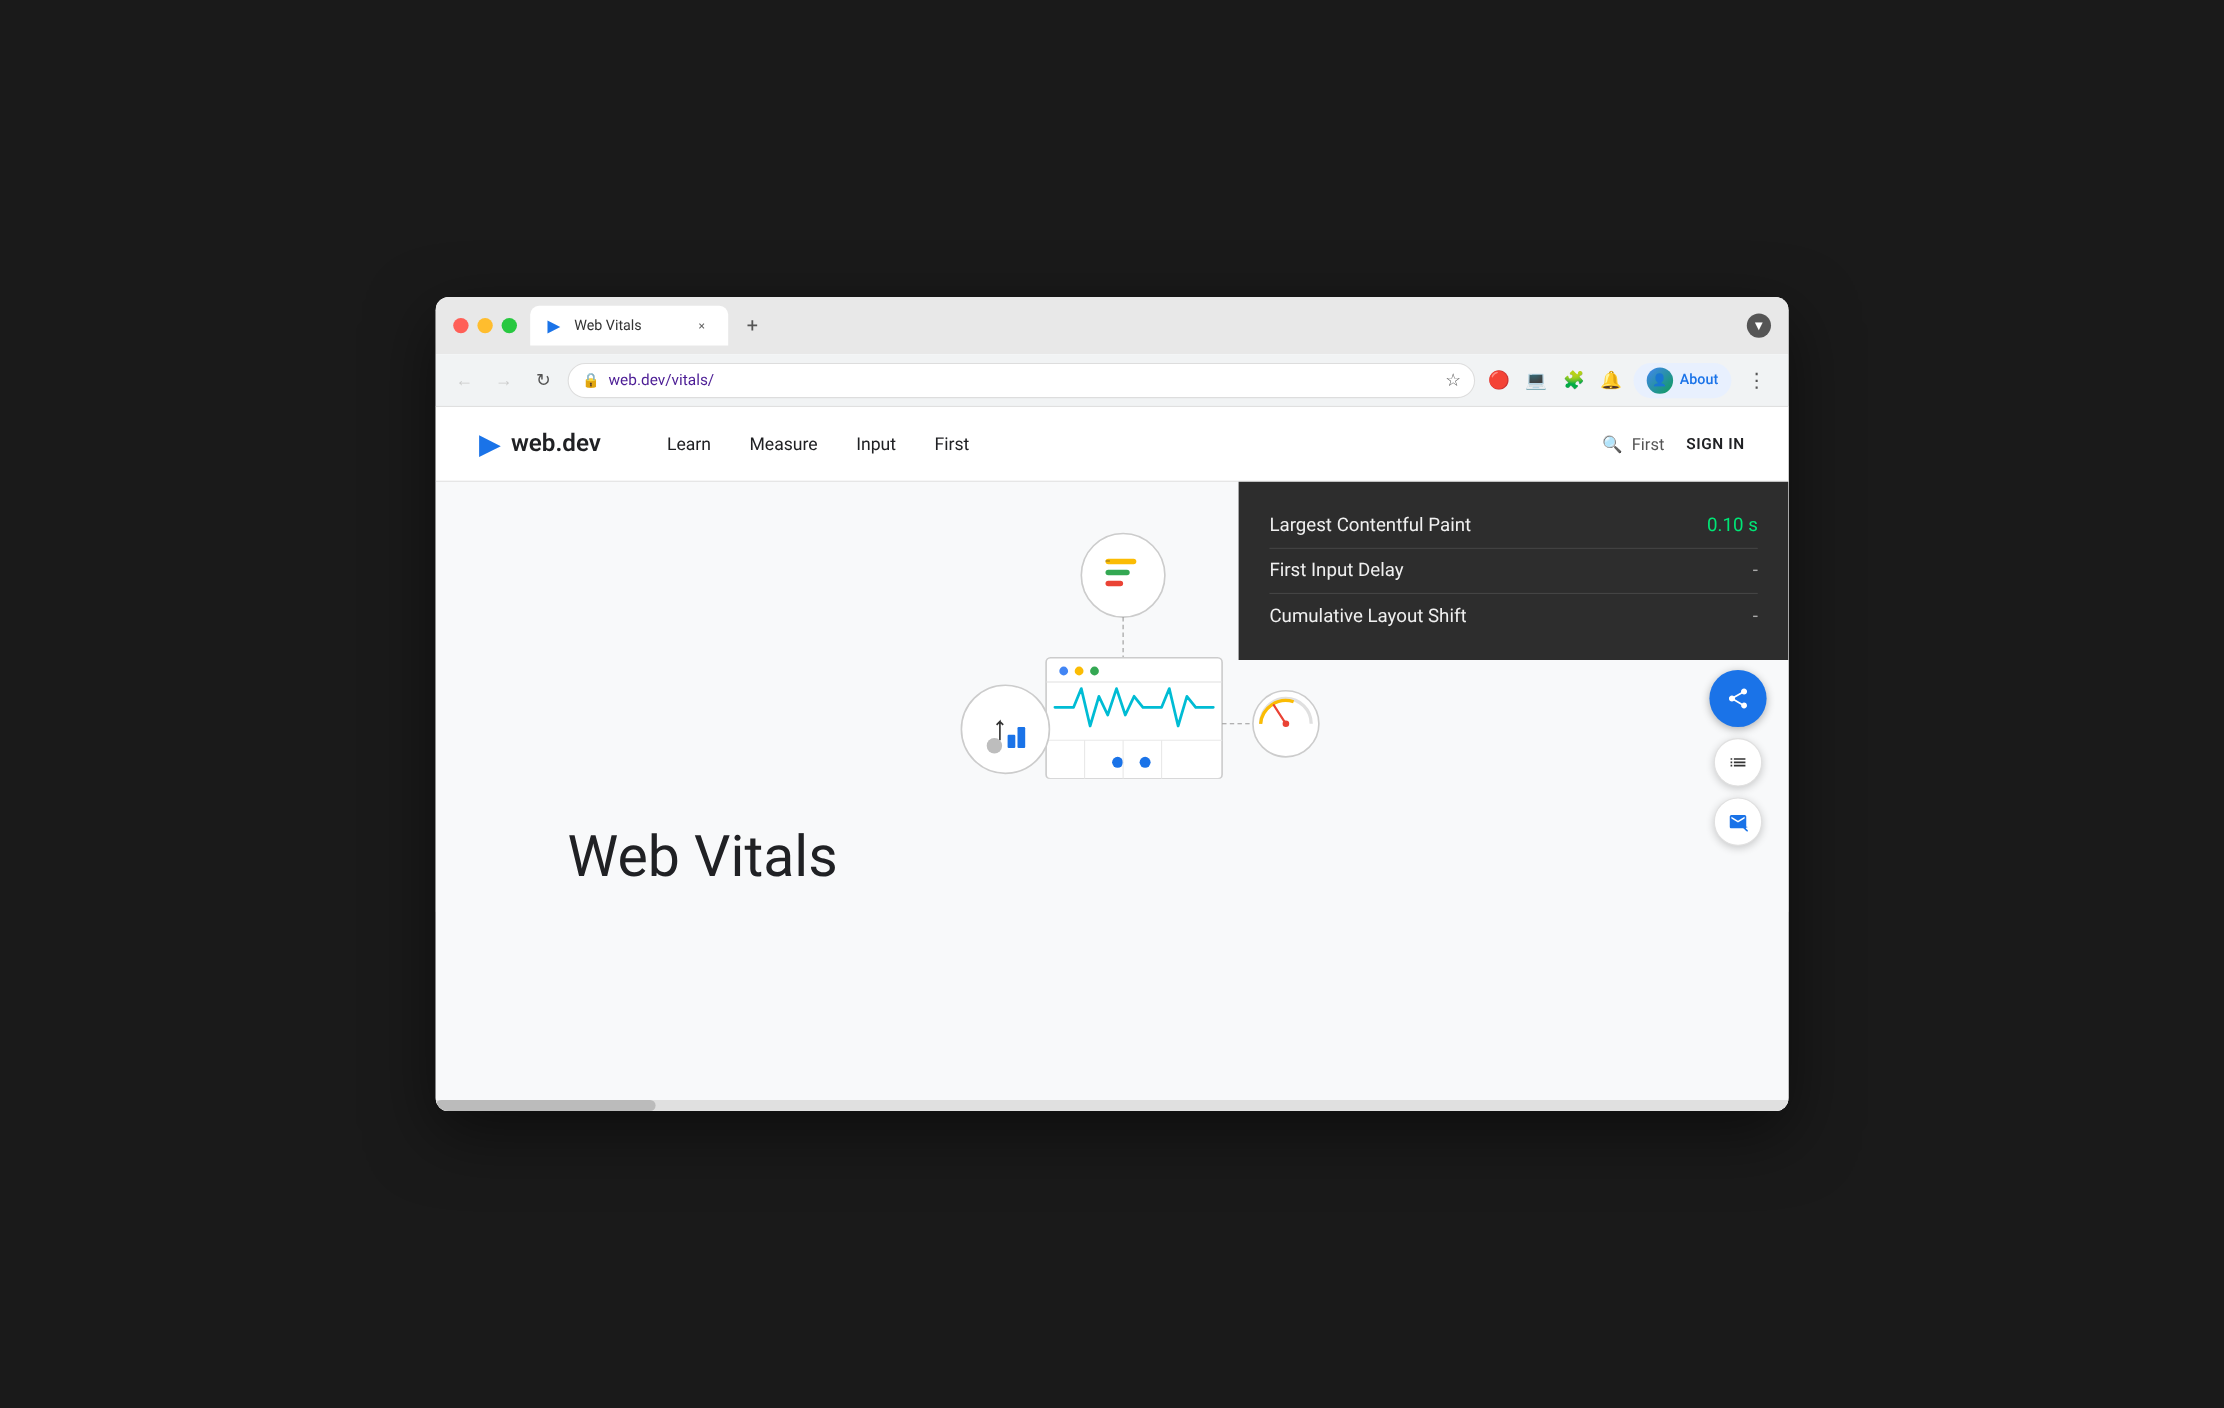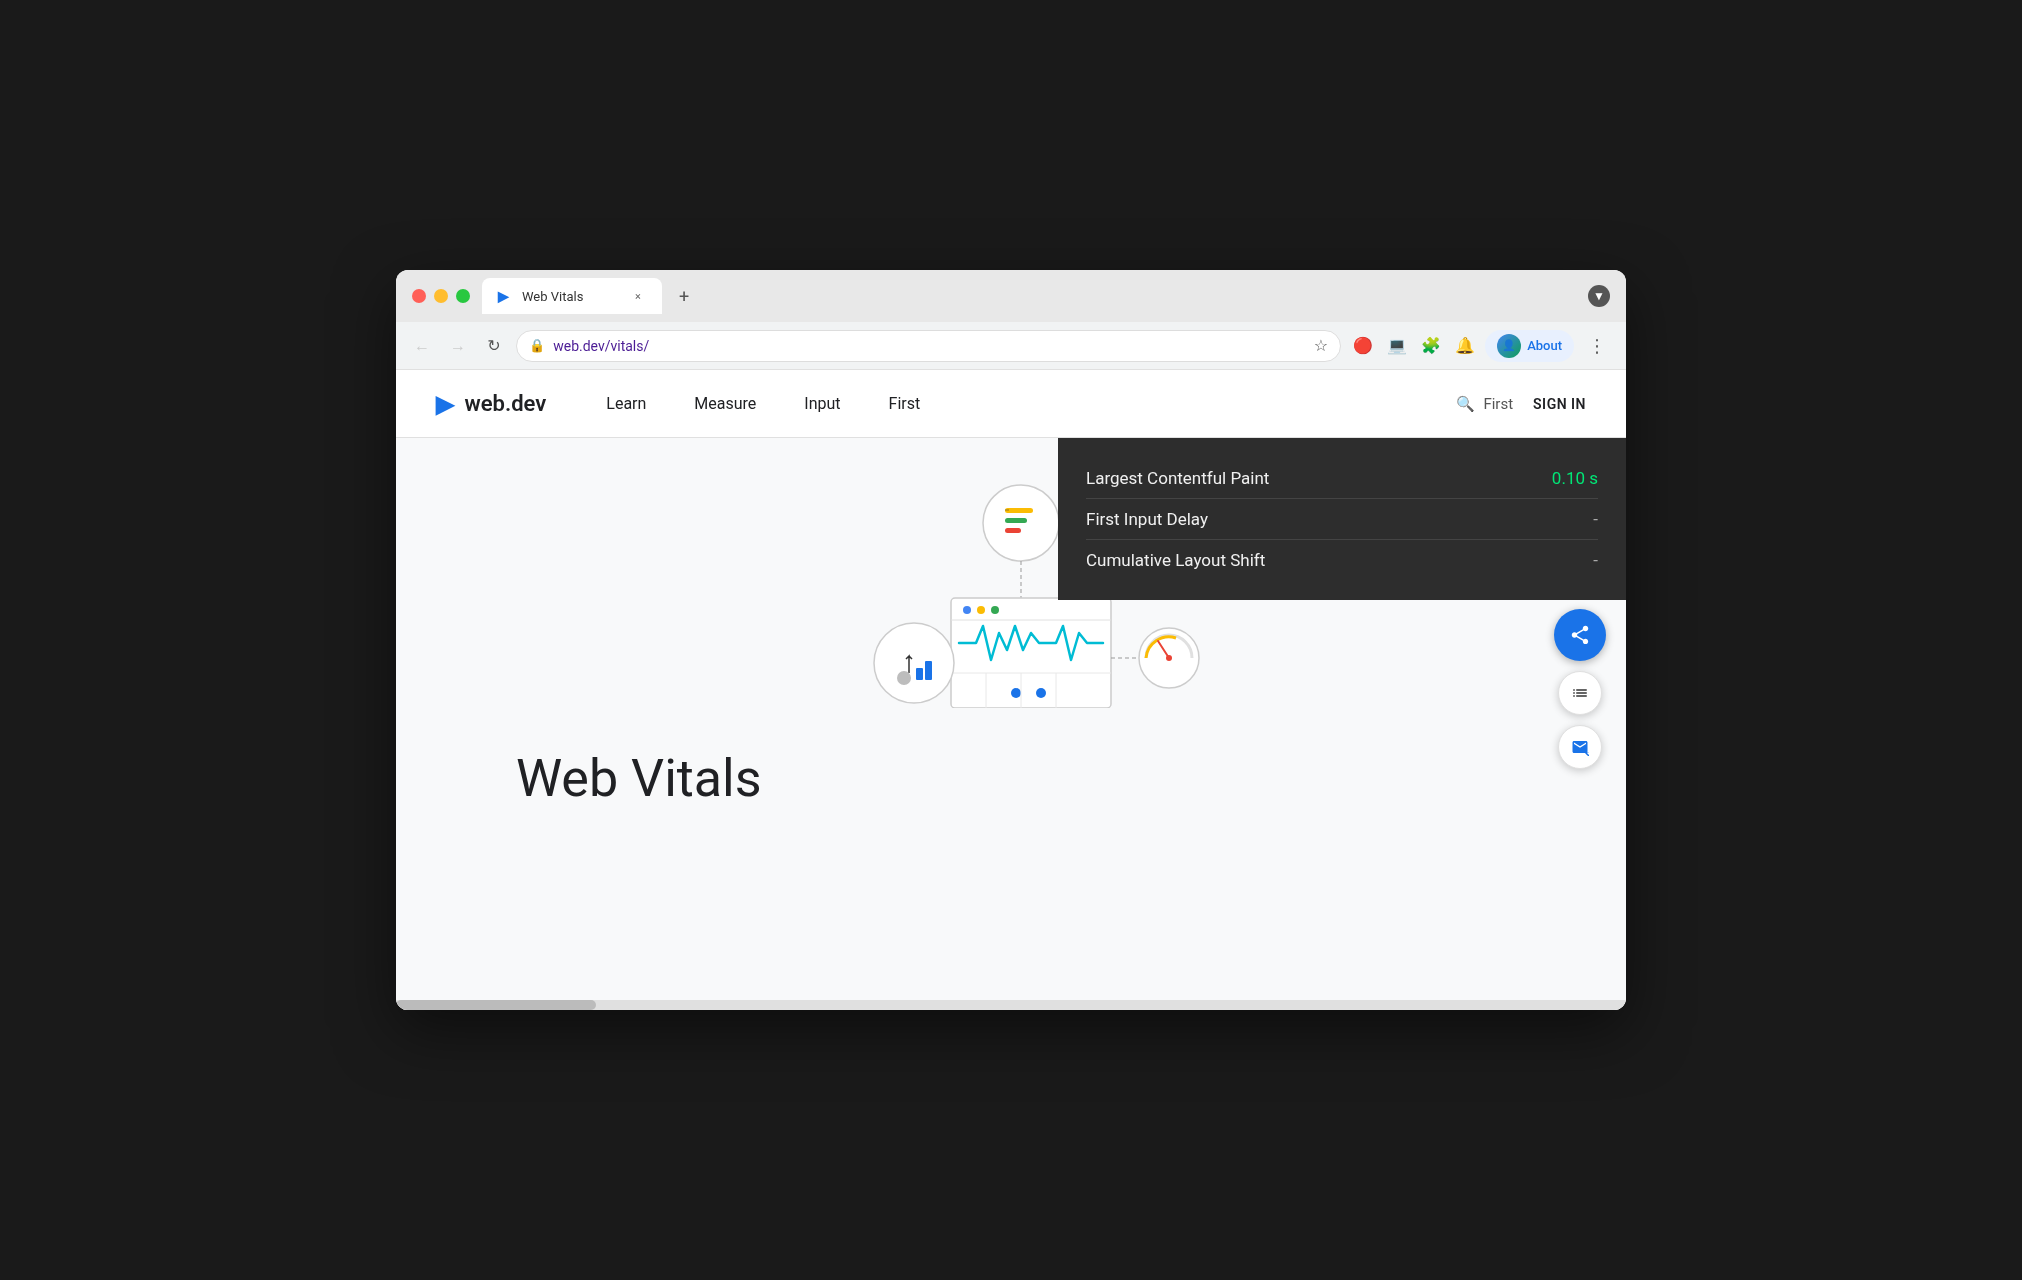--- a/index.html
+++ b/index.html
@@ -261,21 +261,21 @@
 
     .logo-icon {
       color: #1a73e8;
       font-size: 24px;
       font-weight: bold;
     }
 
     .site-nav {
       display: flex;
       align-items: center;
-      gap: 48px;
+      gap: 35px;
       margin-left: 20px;
     }
 
     .nav-link {
       font-size: 16px;
       color: #202124;
       text-decoration: none;
       cursor: pointer;
     }
 
@@ -329,21 +329,21 @@
       font-size: 52px;
       font-weight: 400;
       color: #202124;
     }
 
     
     .overlay-panel {
       position: absolute;
       top: 0;
       right: 0;
-      width: 568px;
+      width: 500px;
       background: #2d2d2d;
       color: #fff;
       padding: 20px 28px;
       z-index: 100;
     }
 
     .metric-row {
       display: flex;
       align-items: center;
       justify-content: space-between;

